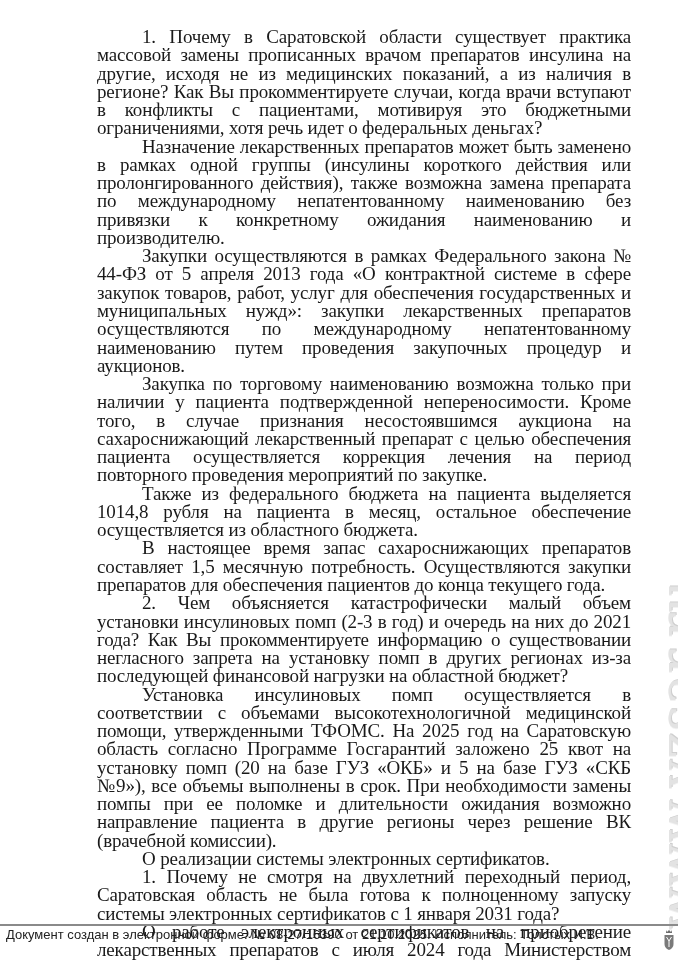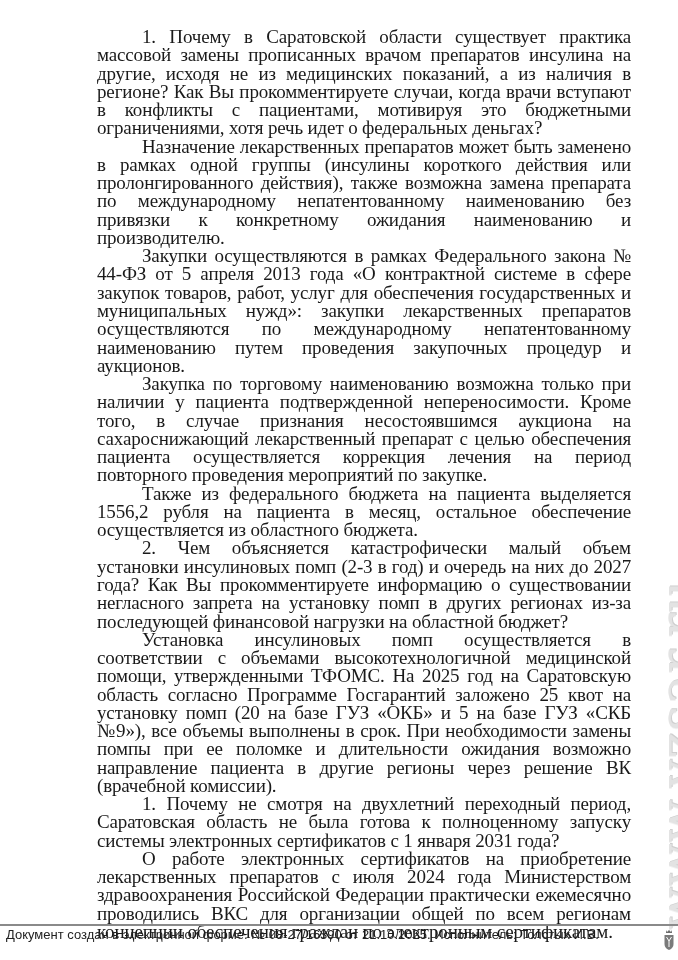--- a/index.html
+++ b/index.html
@@ -79,23 +79,25 @@
   }
 </style>
 </head>
 <body>
 
 <div class="page-body">
   <p class="para">1. Почему в Саратовской области существует практика массовой замены прописанных врачом препаратов инсулина на другие, исходя не из медицинских показаний, а из наличия в регионе? Как Вы прокомментируете случаи, когда врачи вступают в конфликты с пациентами, мотивируя это бюджетными ограничениями, хотя речь идет о федеральных деньгах?</p>
   <p class="para">Назначение лекарственных препаратов может быть заменено в рамках одной группы (инсулины короткого действия или пролонгированного действия), также возможна замена препарата по международному непатентованному наименованию без привязки к конкретному ожидания наименованию и производителю.</p>
   <p class="para">Закупки осуществляются в рамках Федерального закона № 44-ФЗ от 5 апреля 2013 года «О контрактной системе в сфере закупок товаров, работ, услуг для обеспечения государственных и муниципальных нужд»: закупки лекарственных препаратов осуществляются по международному непатентованному наименованию путем проведения закупочных процедур и аукционов.</p>
   <p class="para">Закупка по торговому наименованию возможна только при наличии у пациента подтвержденной непереносимости. Кроме того, в случае признания несостоявшимся аукциона на сахароснижающий лекарственный препарат с целью обеспечения пациента осуществляется коррекция лечения на период повторного проведения мероприятий по закупке.</p>
-  <p class="para">Также из федерального бюджета на пациента выделяется 1556,2 рубля на пациента в месяц, остальное обеспечение осуществляется из областного бюджета.</p>
-  <p class="para">2. Чем объясняется катастрофически малый объем установки инсулиновых помп (2-3 в год) и очередь на них до 2027 года? Как  Вы прокомментируете информацию о существовании негласного запрета на установку помп в других регионах из-за последующей финансовой нагрузки на областной бюджет?</p>
+  <p class="para">Также из федерального бюджета на пациента выделяется 1014,8 рубля на пациента в месяц, остальное обеспечение осуществляется из областного бюджета.</p>
+  <p class="para">В настоящее время запас сахароснижающих препаратов составляет 1,5 месячную потребность. Осуществляются закупки препаратов для обеспечения пациентов до конца текущего года.</p>
+  <p class="para">2. Чем объясняется катастрофически малый объем установки инсулиновых помп (2-3 в год) и очередь на них до 2021 года? Как  Вы прокомментируете информацию о существовании негласного запрета на установку помп в других регионах из-за последующей финансовой нагрузки на областной бюджет?</p>
   <p class="para">Установка инсулиновых помп осуществляется в соответствии с объемами высокотехнологичной медицинской помощи, утвержденными ТФОМС. На 2025 год на Саратовскую область согласно Программе Госгарантий заложено 25 квот на установку помп (20 на базе ГУЗ «ОКБ»  и 5 на базе ГУЗ «СКБ №9»), все объемы выполнены в срок. При необходимости замены помпы при ее поломке и длительности ожидания возможно направление пациента в другие регионы через решение ВК (врачебной комиссии).</p>
+  <p class="para">О реализации системы электронных сертификатов.</p>
   <p class="para">1. Почему не смотря на двухлетний переходный период, Саратовская область не была готова к полноценному запуску системы электронных сертификатов с 1 января 2031 года?</p>
   <p class="para">О работе электронных сертификатов на приобретение лекарственных препаратов с июля 2024 года Министерством здравоохранения Российской Федерации практически ежемесячно проводились ВКС для организации общей по всем регионам концепции обеспечения граждан по электронным сертификатам.</p>
 </div>
 
 <div class="watermark">
   <div class="watermark-text">www.vzsar.ru</div>
 </div>
 
 <div class="divider"></div>
 

